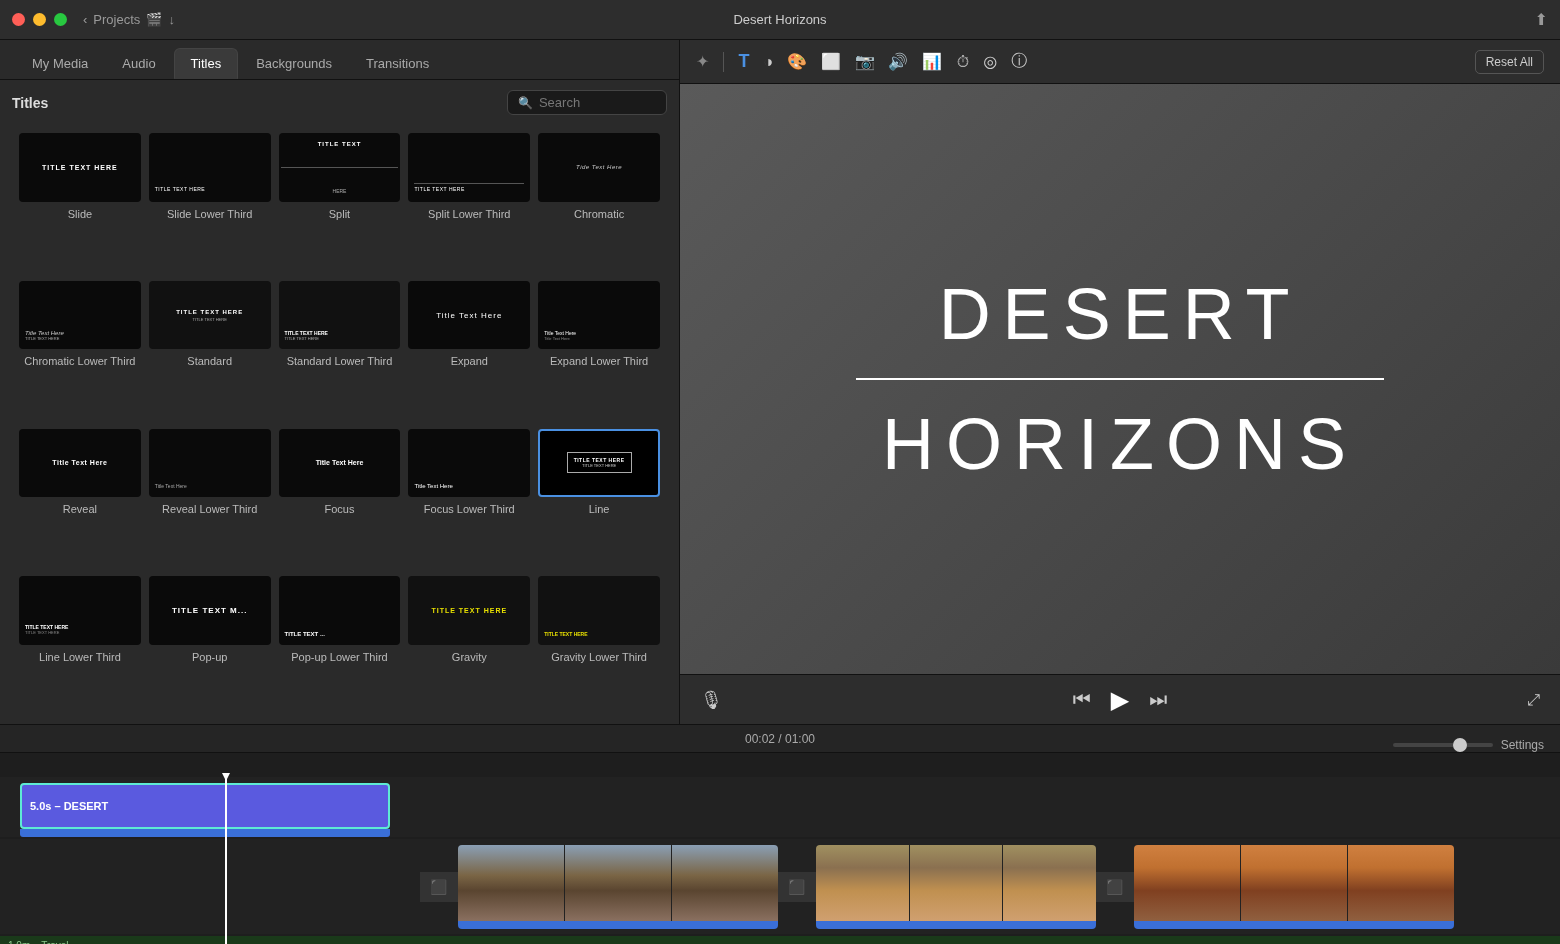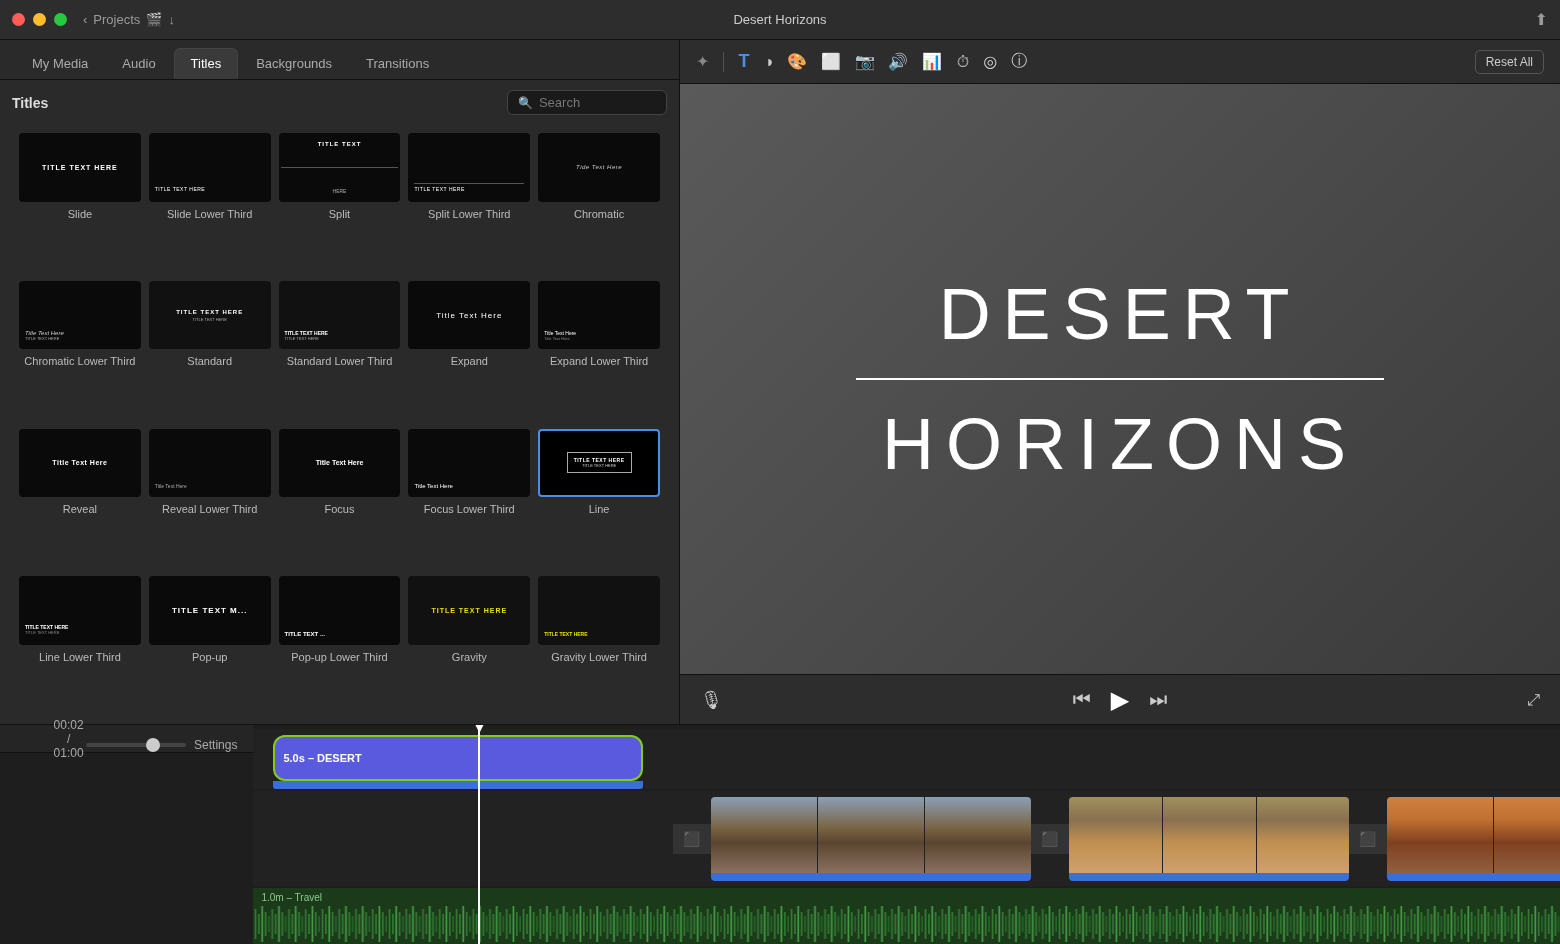--- a/index.html
+++ b/index.html
@@ -331,21 +331,22 @@
       font-size: 16px;
     }
 
     
     .timeline-area {
       height: 220px;
       background: #1e1e1e;
       flex-shrink: 0;
       border-top: 1px solid #111;
       display: flex;
-      flex-direction: row;
+      flex-direction: column;
+      gap: 20px;
     }
     .timeline-header {
       height: 28px;
       background: #252525;
       display: flex;
       align-items: center;
       justify-content: space-between;
       padding: 0 16px;
       border-bottom: 1px solid #111;
     }
@@ -390,22 +391,22 @@
       position: relative;
       margin: 4px 0 0 0;
     }
     .title-clip {
       position: absolute;
       left: 20px;
       top: 6px;
       width: 370px;
       height: 46px;
       background: #5a5adf;
-      border: 2px solid #84cc16;
-      border-radius: 12px;
+      border: 2px solid #5eead4;
+      border-radius: 4px;
       display: flex;
       align-items: center;
       padding: 0 8px;
     }
     .title-clip-label {
       font-size: 11px;
       color: #fff;
       font-weight: 600;
     }
     .title-clip-blue-bar {

